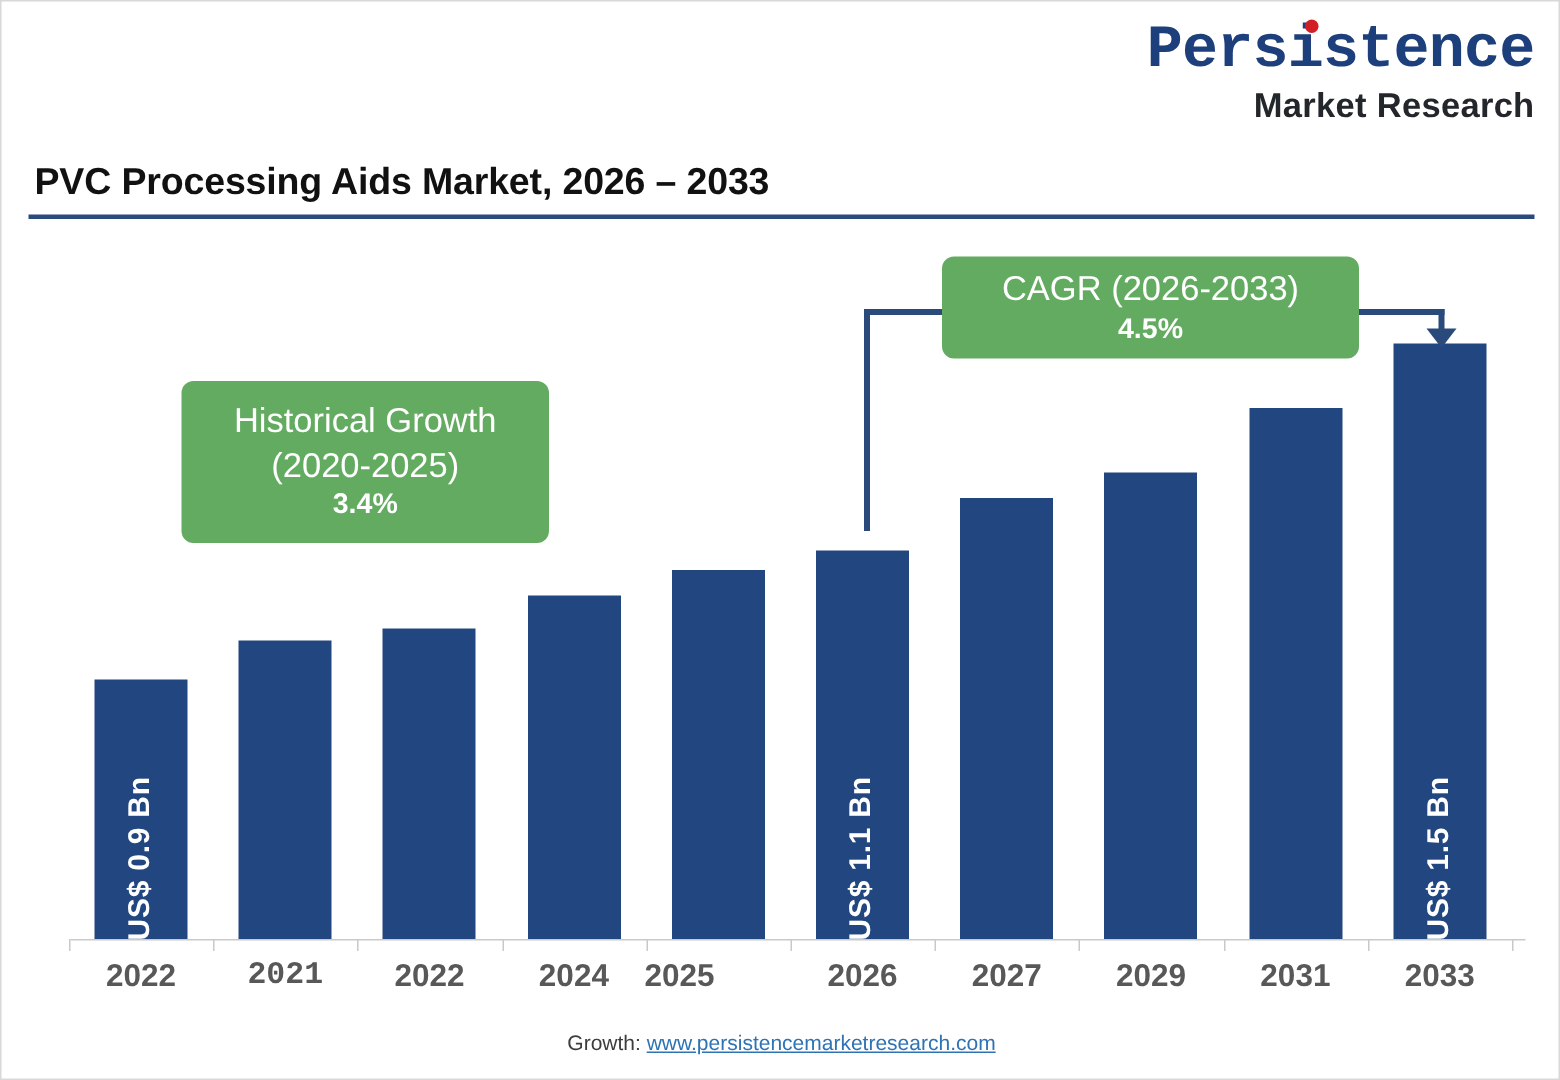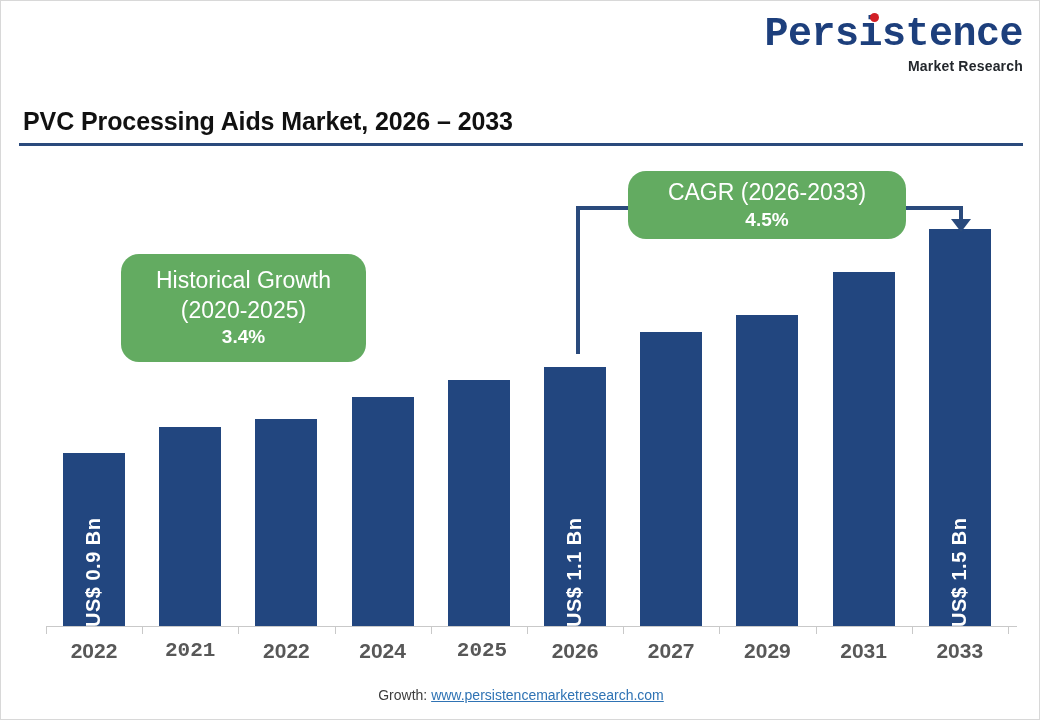--- a/index.html
+++ b/index.html
@@ -40,21 +40,21 @@
     position: absolute;
     left: 106px;
     top: -2px;
     width: 9px;
     height: 9px;
     background: #d21f26;
     border-radius: 50%;
   }
   #logo-sub {
     font-family: "Liberation Sans", sans-serif;
-    font-size: 14px;
+    font-size: 23px;
     font-weight: bold;
     color: #23272c;
     letter-spacing: 0.2px;
     margin-top: 4px;
   }
 
   
   #title {
     position: absolute;
     left: 22px;
@@ -121,21 +121,21 @@
     font-weight: bold;
     color: #585858;
     text-align: center;
     white-space: nowrap;
   }
 
   
   .callout {
     position: absolute;
     background: #63ab61;
-    border-radius: 18px;
+    border-radius: 8px;
     color: #ffffff;
     text-align: center;
     display: flex;
     flex-direction: column;
     justify-content: center;
     align-items: center;
     z-index: 5;
   }
   .callout-line {
     font-size: 23px;
@@ -242,21 +242,21 @@
         <div class="axis-tick" style="left: 815px;"></div>
         <div class="axis-tick" style="left: 911px;"></div>
         <div class="axis-tick" style="left: 1007px;"></div>
         <div class="axis-tick" style="left: 45px;"></div>
       </div>
     <div id="xlabels-layer">
         <div class="x-label" style="left: 48px; width: 90px;">2022</div>
         <div class="x-label" style="left: 144.2px; width: 90px; font-family: Liberation Mono, monospace;">2021</div>
         <div class="x-label" style="left: 240.4px; width: 90px;">2022</div>
         <div class="x-label" style="left: 336.6px; width: 90px;">2024</div>
-        <div class="x-label" style="left: 436px; width: 90px; font-family: Liberation Mono, monospace;">2025</div>
+        <div class="x-label" style="left: 407px; width: 90px;">2025</div>
         <div class="x-label" style="left: 529px; width: 90px;">2026</div>
         <div class="x-label" style="left: 625.2px; width: 90px;">2027</div>
         <div class="x-label" style="left: 721.4px; width: 90px;">2029</div>
         <div class="x-label" style="left: 817.6px; width: 90px;">2031</div>
         <div class="x-label" style="left: 913.8px; width: 90px;">2033</div>
       </div>
   </div>
 
   <div id="conn-v-left" class="conn"></div>
   <div id="conn-h-left" class="conn"></div>

